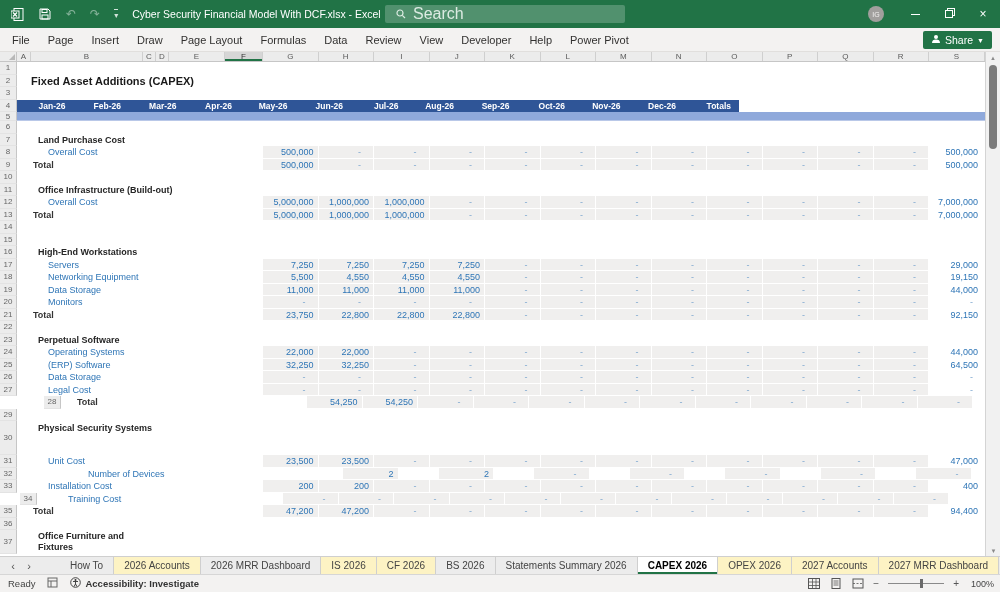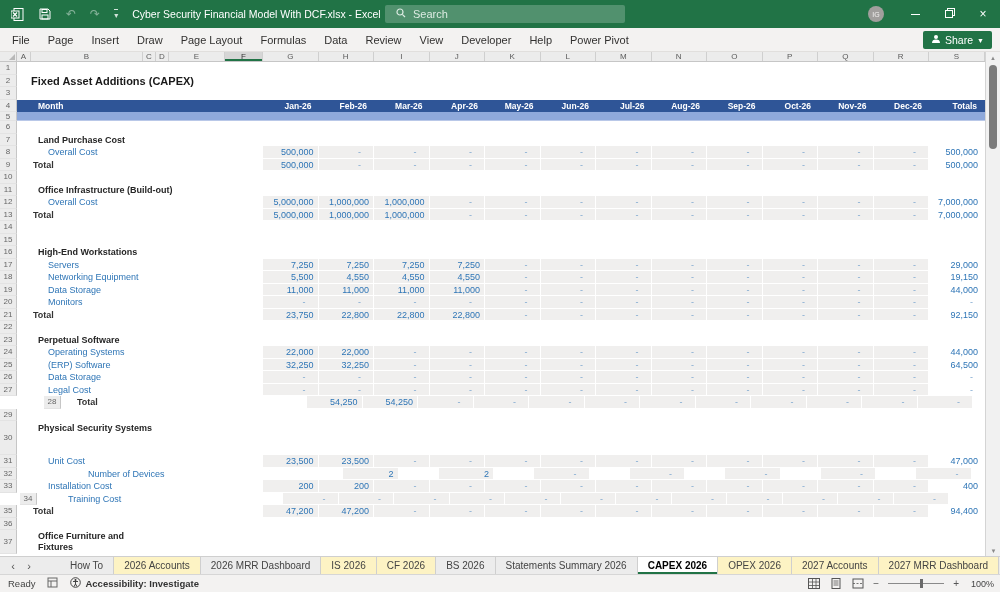--- a/index.html
+++ b/index.html
@@ -8,21 +8,21 @@
 
   
   .titlebar { position:absolute; top:0; left:0; width:1000px; height:28px; background:#217346; color:#fff;
     display:flex; align-items:center; }
   .qat { display:flex; align-items:center; gap:14px; padding-left:10px; }
   .qat .ic { width:14px; height:14px; display:flex; align-items:center; justify-content:center; }
   .undo-redo { color:rgba(255,255,255,.45); font-size:12px; }
   .qat-caret { font-size:8px; color:rgba(255,255,255,.8); border-top:1px solid rgba(255,255,255,.8); padding-top:1px; }
   .doc-title { font-size:10.5px; color:#fff; margin-left:14px; white-space:nowrap; }
   .searchbox { position:absolute; left:385px; top:5px; width:240px; height:18px; background:rgba(255,255,255,.22);
-    border-radius:2px; display:flex; align-items:center; gap:7px; padding-left:11px; color:#dcebe2; font-size:11px; }
+    border-radius:2px; display:flex; align-items:center; gap:7px; padding-left:11px; color:#dcebe2; font-size:16px; }
   .tb-right { position:absolute; right:0; top:0; height:28px; display:flex; align-items:center; }
   .avatar { width:16px; height:16px; border-radius:50%; background:#a19f9d; color:#f3f2f1; font-size:7px;
     display:flex; align-items:center; justify-content:center; margin-right:14px; }
   .wbtn { width:34px; height:28px; display:flex; align-items:center; justify-content:center; font-size:12px; color:#fff; }
   .min-glyph { display:block; width:9px; border-bottom:1px solid #fff; }
   .restore-glyph { display:block; width:8px; height:8px; border:1px solid #fff; box-shadow:2px -2px 0 -1px #217346, 2px -2px 0 0 #fff; }
 
   
   .ribbon { position:absolute; top:28px; left:0; width:1000px; height:24px; background:#f3f2f1;
     border-bottom:1px solid #e1dfdd; display:flex; align-items:center; }
@@ -198,21 +198,20 @@
     </div>
     <div class="row" style="height: 12.5px;">
       <div class="gut">2</div>
       <div class="lab title">Fixed Asset Additions (CAPEX)</div>
     </div>
     <div class="row" style="height: 12.5px;">
       <div class="gut">3</div>
     </div>
     <div class="row mhdr" style="height: 12.5px;">
       <div class="gut">4</div>
-      <div class="lab">Month</div>
       <div class="mcell">Jan-26</div>
       <div class="mcell">Feb-26</div>
       <div class="mcell">Mar-26</div>
       <div class="mcell">Apr-26</div>
       <div class="mcell">May-26</div>
       <div class="mcell">Jun-26</div>
       <div class="mcell">Jul-26</div>
       <div class="mcell">Aug-26</div>
       <div class="mcell">Sep-26</div>
       <div class="mcell">Oct-26</div>

